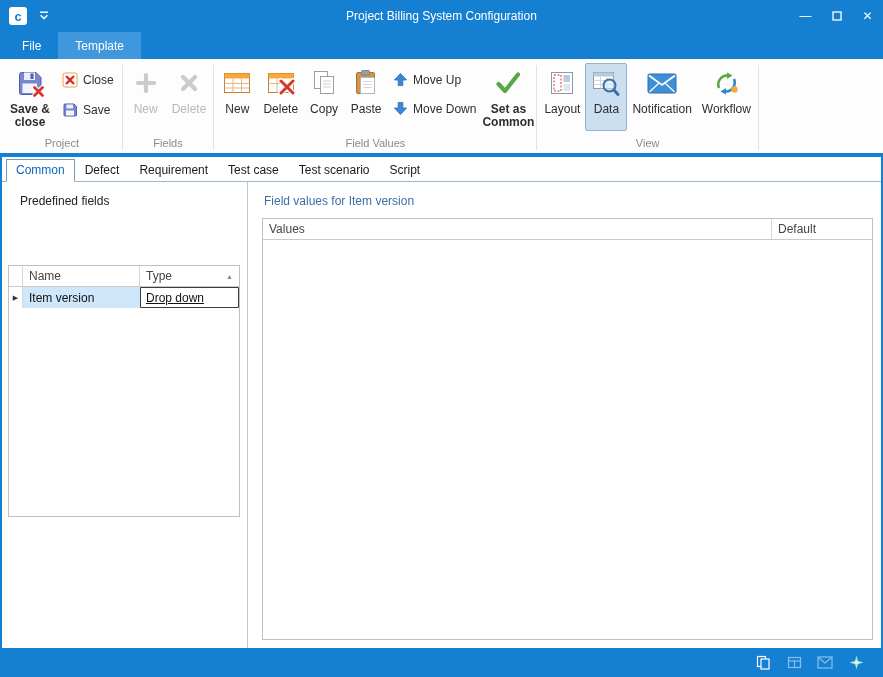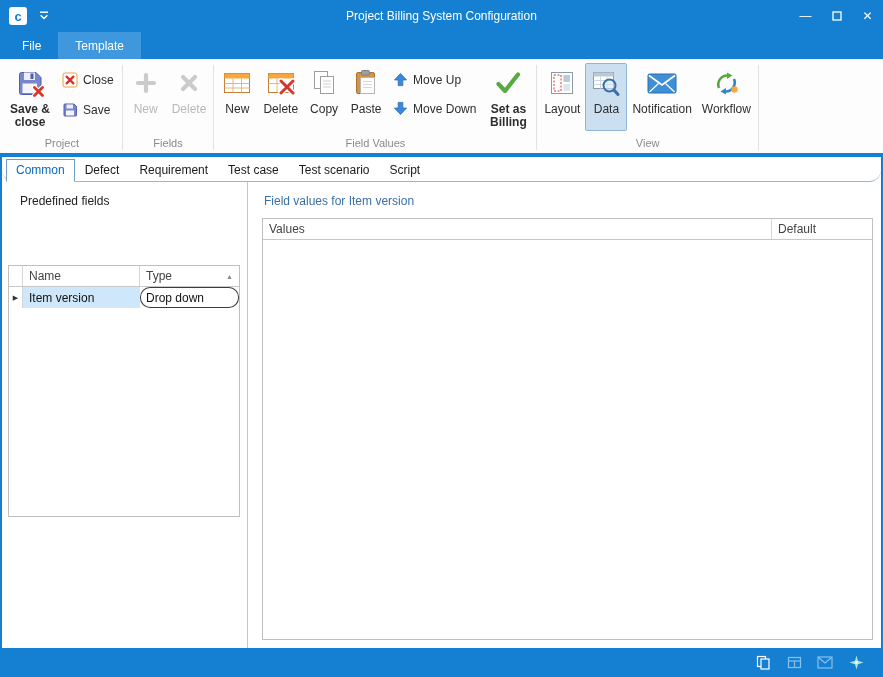--- a/index.html
+++ b/index.html
@@ -31,41 +31,41 @@
   .rbtn-big { height:68px; min-width:42px; padding:3px 4px 0; display:flex; flex-direction:column; align-items:center; text-align:center; font-size:12px; line-height:13px; color:#2e2e2e; cursor:pointer; border:1px solid transparent; border-radius:2px; }
   .rbtn-big .ricon { height:32px; display:flex; align-items:center; justify-content:center; margin-bottom:4px; }
   .rbtn-big.selected { background:#ccdff0; border-color:#8fb4d4; }
   .rbtn-big.disabled { color:#b8b8b8; cursor:default; }
   .w50 { width:52px;font-weight:bold; }
   .small-col { display:flex; flex-direction:column; gap:12px; padding:8px 2px 0; }
   .rbtn-small { display:flex; align-items:center; gap:5px; padding:1px 4px; font-size:12px; color:#2e2e2e; cursor:pointer; white-space:nowrap; }
 
   
   .main { flex:1; min-height:0; background:#fff; border-left:2px solid #1580d2; border-right:2px solid #1580d2; border-top:4px solid #1580d2; display:flex; flex-direction:column; }
-  .doc-tabs { height:25px; flex:none; display:flex; align-items:flex-end; padding-left:4px; border-bottom:1px solid #9cb6cd;border-radius:12px; }
+  .doc-tabs { height:25px; flex:none; display:flex; align-items:flex-end; padding-left:4px; border-bottom:1px solid #9cb6cd; }
   .dtab { padding:3px 9px 4px; font-size:12px; color:#1a1a1a; cursor:pointer; border:1px solid transparent; margin-bottom:-1px; }
   .dtab.active { border-color:#6f9cc2; border-bottom-color:#fff; background:#fff; color:#0b69bd; }
   .content { flex:1; min-height:0; display:flex; }
 
   .left-pane { width:246px; flex:none; border-right:1px solid #c6c6c6; padding:10px 7px 0 6px; display:flex; flex-direction:column; }
   .pane-title { font-size:12px; color:#222; padding:2px 0 9px 12px; }
   .grid { border:1px solid #c0c0c0; background:#fff; display:flex; flex-direction:column; }
   .left-grid { height:252px;margin-top:48px; }
   .grid-header { display:flex; height:21px; flex:none; border-bottom:1px solid #c9c9c9; }
   .gh-cell { display:flex; align-items:center; padding:0 6px; font-size:12px; color:#444; border-right:1px solid #d6d6d6; }
   .gh-cell:last-child { border-right:none; }
   .grid-row { display:flex; height:21px; flex:none; }
   .gcell { display:flex; align-items:center; padding:0 6px; font-size:12px; color:#111; }
   .ind-col { width:14px; flex:none; justify-content:center; padding:0; border-right:1px solid #d6d6d6; }
   .row-ind { font-size:7px; color:#333; }
   .col-name { width:117px; flex:none; }
   .col-type { flex:1; }
   .sort-glyph { margin-left:auto; font-size:7px; color:#8a8a8a; }
   .cell-selected { background:#cfe7fb; }
-  .cell-focused { box-shadow:inset 0 0 0 1px #3c3c3c; border-radius:10px; }
+  .cell-focused { box-shadow:inset 0 0 0 1px #3c3c3c; border-radius:1px;text-decoration:underline; }
   .grid-body { flex:1; background:#fff; }
 
   .right-pane { flex:1; min-width:0; display:flex; flex-direction:column; padding:10px 8px 8px 14px; }
   .right-title { font-size:12px; color:#3b6fa5; padding:2px 0 10px 2px; }
   .right-grid { flex:1; min-height:0; }
   .col-values { flex:1; }
   .col-default { width:100px; flex:none; }
 
   
   .statusbar { height:29px; flex:none; display:flex; align-items:center; justify-content:flex-end; gap:13px; padding-right:18px; }
@@ -238,21 +238,21 @@
               </svg>
             <span>Move Down</span>
           </div>
         </div>
         <div class="rbtn-big w50">
           <span class="ricon">
             <svg width="28" height="26" viewBox="0 0 28 26">
                 <path d="M4.5 14 L11 21 L24 4.5" fill="none" stroke="#58a942" stroke-width="4.2" stroke-linecap="round" stroke-linejoin="round"></path>
               </svg>
           </span>
-          <span>Set as Billing</span>
+          <span>Set as Common</span>
         </div>
       </div>
       <div class="rgroup-label">Field Values</div>
     </div>
     <div class="rsep"></div>
 
     <div class="rgroup">
       <div class="rgroup-content">
         <div class="rbtn-big">
           <span class="ricon">

